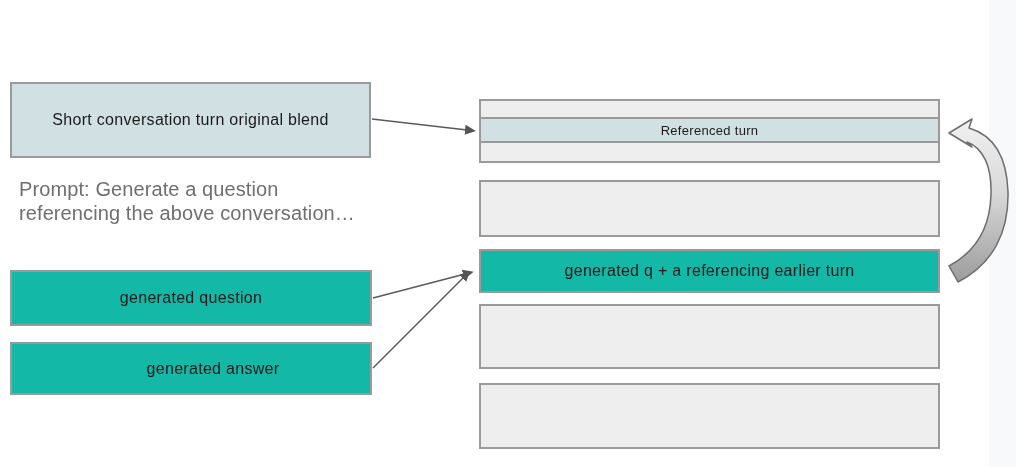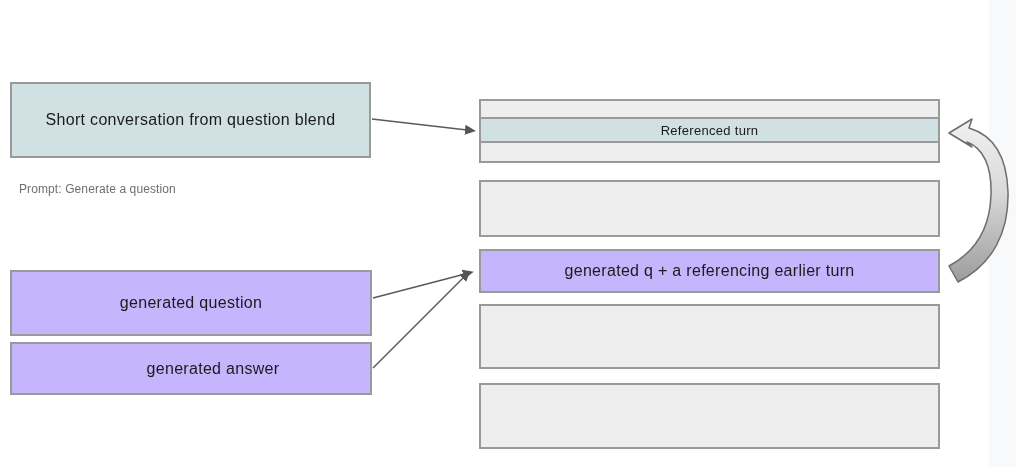--- a/index.html
+++ b/index.html
@@ -31,26 +31,26 @@
     align-items: center;
     justify-content: center;
     text-align: center;
     font-size: 16px;
     letter-spacing: 0.3px;
     color: #1b1b1b;
     line-height: 24px;
   }
   .fill-gray   { background: #eeeeee; }
   .fill-blue   { background: #d0e0e3; }
-  .fill-yellow { background: #c4b5fd; }
+  .fill-yellow { background: #14b8a6; }
 
   .short-conv { left: 10px; top: 82px; width: 361px; height: 76px; }
   .short-conv .inner { max-width: 290px; }
 
-  .gen-q { left: 10px; top: 270px; width: 362px; height: 66px; }
+  .gen-q { left: 10px; top: 270px; width: 362px; height: 56px; }
   .gen-a { left: 10px; top: 342px; width: 362px; height: 53px; padding-left: 44px; }
 
   .concat { left: 479px; top: 27px; width: 461px; height: 62px; }
   .concat .inner { max-width: 360px; }
 
   .strip-group {
     position: absolute;
     box-sizing: border-box;
     left: 479px; top: 99px; width: 461px; height: 64px;
     border: 2px solid #9a9a9a;
@@ -73,46 +73,47 @@
   .empty-1 { left: 479px; top: 180px; width: 461px; height: 57px; }
   .gen-qa  { left: 479px; top: 249px; width: 461px; height: 44px; }
   .empty-2 { left: 479px; top: 304px; width: 461px; height: 65px; }
   .empty-3 { left: 479px; top: 383px; width: 461px; height: 66px; }
 
   .prompt-note {
     position: absolute;
     left: 19px;
     top: 177px;
     width: 345px;
-    font-size: 12px;
+    font-size: 20px;
     line-height: 24px;
     color: #6f6f6f;
     letter-spacing: 0.1px;
   }
   .arrows {
     position: absolute;
     left: 0; top: 0;
     width: 1016px;
     height: 467px;
     pointer-events: none;
   }
 </style>
 </head>
 <body>
 
 <div class="canvas">
 
   <div class="gutter"></div>
 
   <div class="box fill-blue short-conv">
-    <div class="inner">Short conversation from question blend</div>
+    <div class="inner">Short conversation turn original blend</div>
   </div>
 
   <div class="prompt-note">
     <div>Prompt: Generate a question</div>
+    <div>referencing the above conversation…</div>
   </div>
 
   <div class="box fill-yellow gen-q">
     <div>generated question</div>
   </div>
 
   <div class="box fill-yellow gen-a">
     <div>generated answer</div>
   </div>
 

